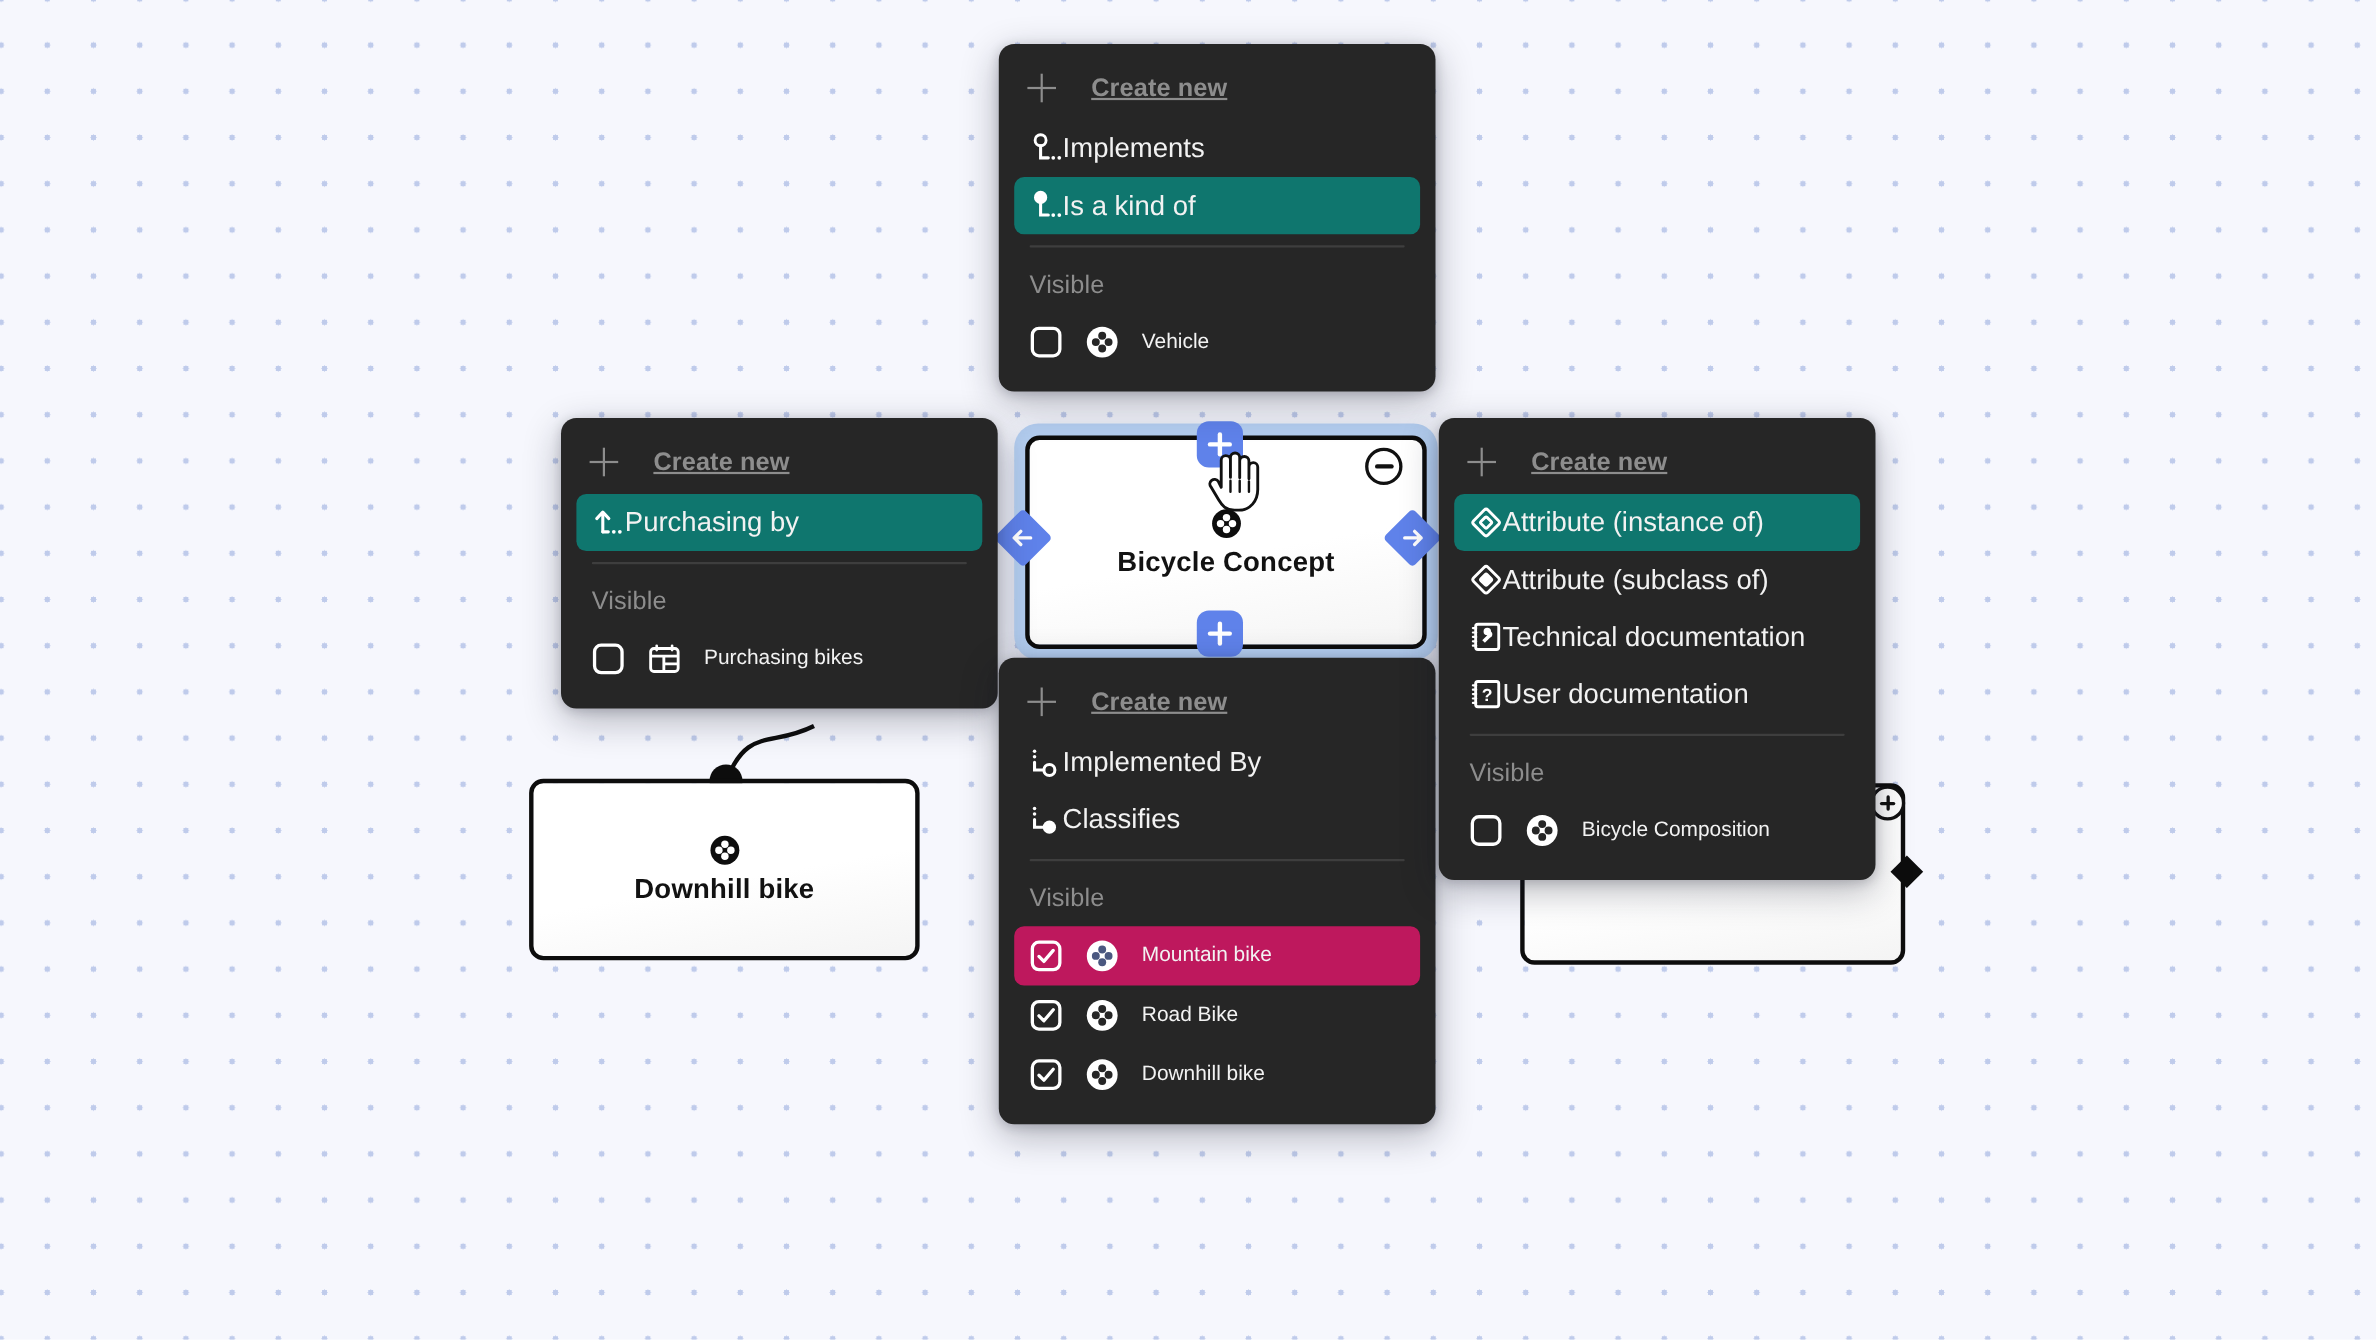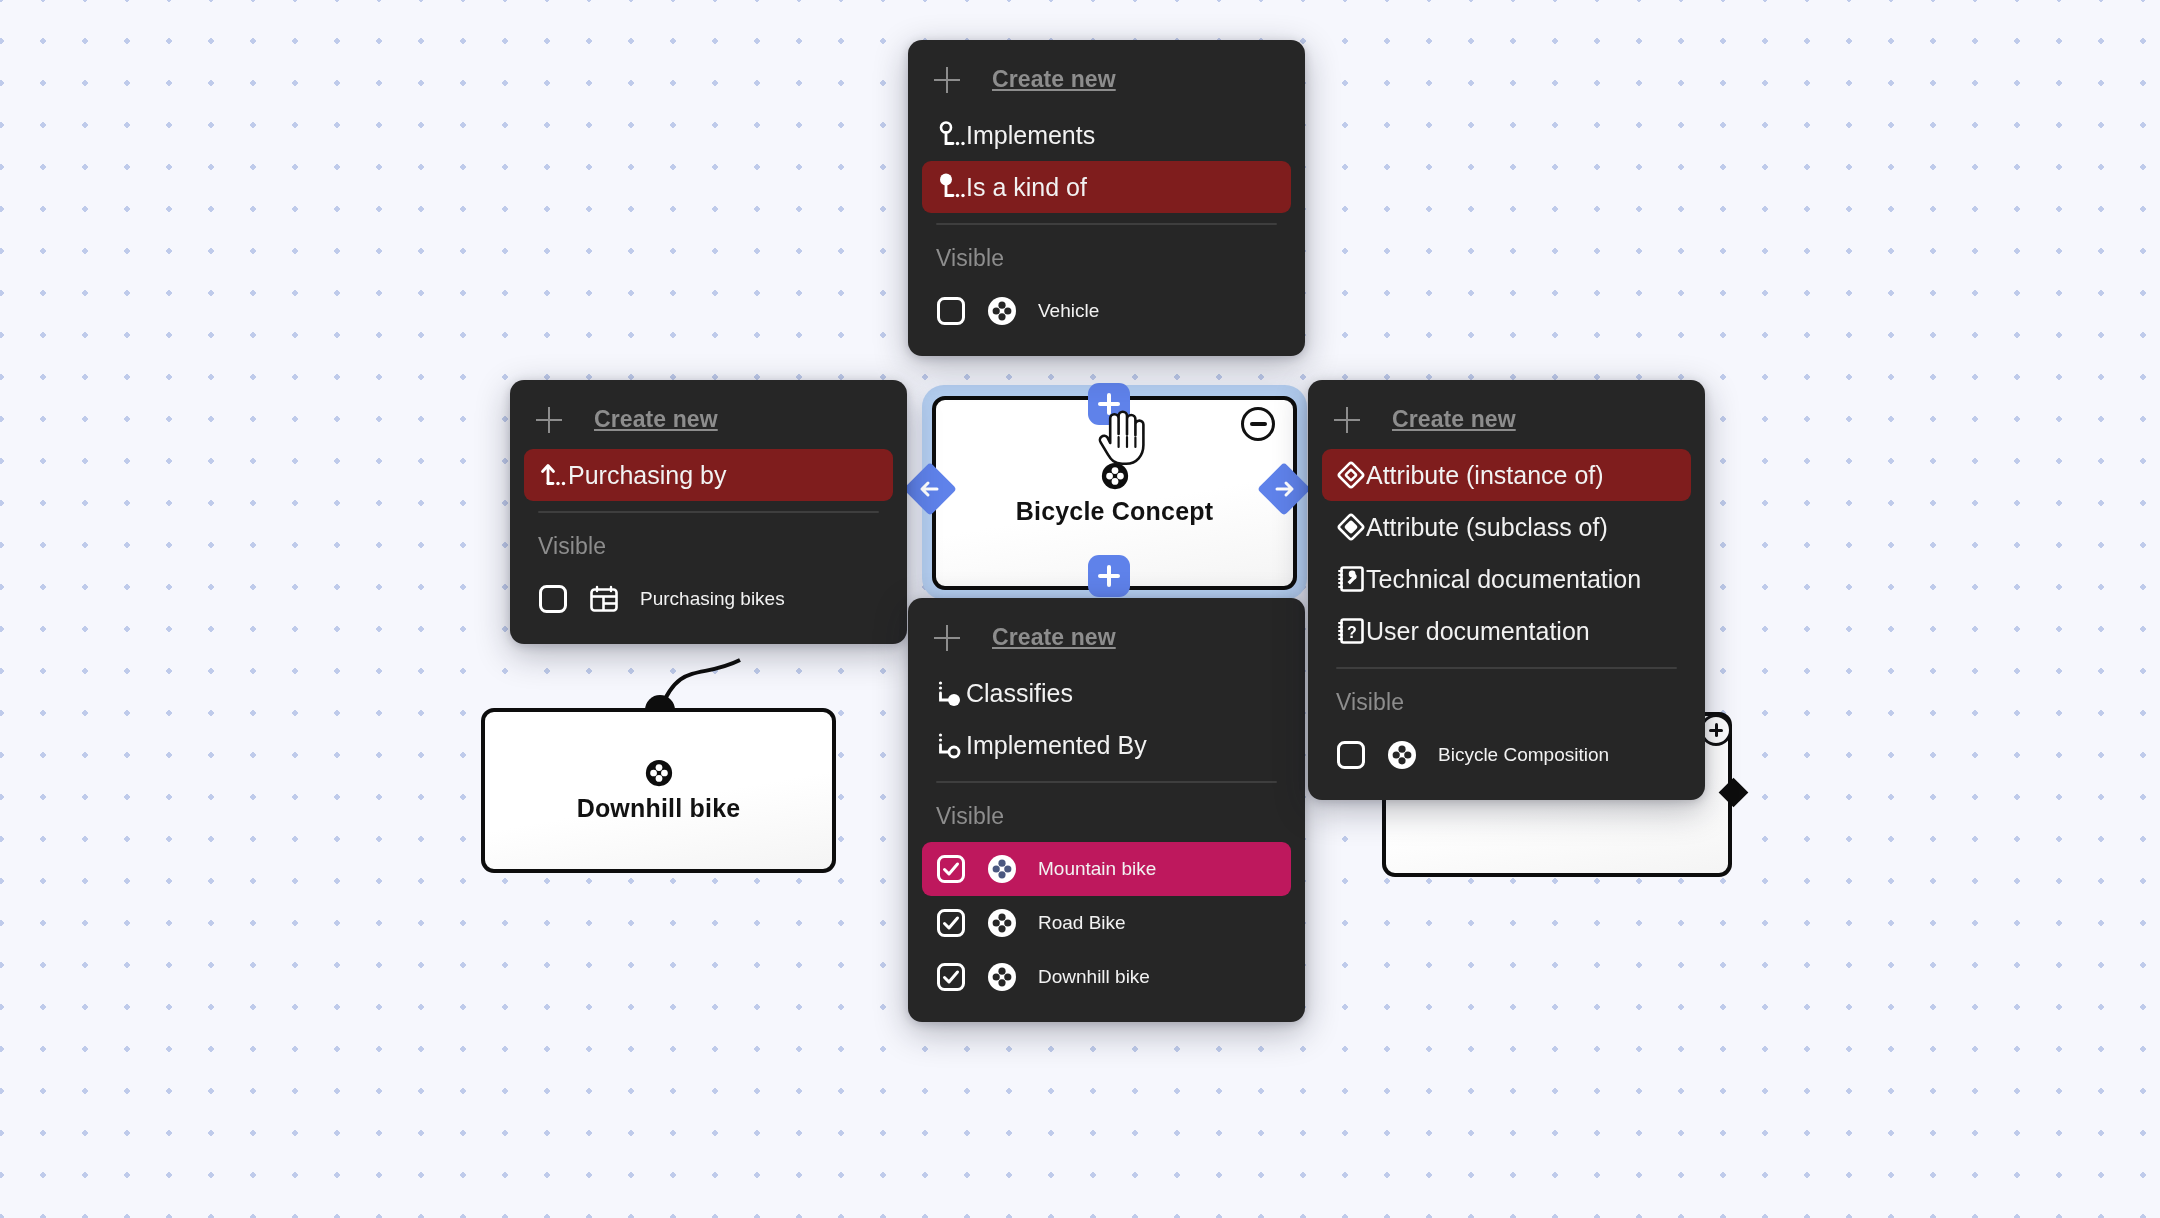--- a/index.html
+++ b/index.html
@@ -50,21 +50,21 @@
   .menu-item {
     display: flex; align-items: center;
     height: 52px;
     padding: 0 14px;
     border-radius: 9px;
     font-size: 25px;
     color: #f2f2f2;
     white-space: nowrap;
     cursor: pointer;
   }
-  .menu-item.selected { background: #7f1d1d; }
+  .menu-item.selected { background: #0f766e; }
   .menu-item .ico { flex: none; width: 30px; height: 30px; display: block; }
   .menu-item .lbl { line-height: 1; }
 
   .divider {
     height: 2px; background: #3e3e3e;
     margin: 10px 14px 6px 14px;
     border-radius: 2px;
   }
   .section-label {
     font-size: 23px; font-weight: normal; color: #8d8d8d;
@@ -308,33 +308,33 @@
     <div class="menu-header">
       <span class="plus-glyph"></span>
       <span>Create new</span>
     </div>
 
     <div class="menu-item">
       <svg class="ico" viewBox="0 0 30 30">
         <circle cx="4.5" cy="5" r="1.6" fill="#fff"></circle>
         <circle cx="4.5" cy="10" r="1.6" fill="#fff"></circle>
         <path d="M4.5 15 V22 H12" stroke="#fff" stroke-width="2.8" fill="none" stroke-linecap="round"></path>
-        <circle cx="18" cy="22" r="6" fill="#fff"></circle>
-      </svg>
-      <span class="lbl">Classifies</span>
+        <circle cx="18" cy="22" r="5" fill="none" stroke="#fff" stroke-width="2.8"></circle>
+      </svg>
+      <span class="lbl">Implemented By</span>
     </div>
 
     <div class="menu-item">
       <svg class="ico" viewBox="0 0 30 30">
         <circle cx="4.5" cy="5" r="1.6" fill="#fff"></circle>
         <circle cx="4.5" cy="10" r="1.6" fill="#fff"></circle>
         <path d="M4.5 15 V22 H12" stroke="#fff" stroke-width="2.8" fill="none" stroke-linecap="round"></path>
-        <circle cx="18" cy="22" r="5" fill="none" stroke="#fff" stroke-width="2.8"></circle>
-      </svg>
-      <span class="lbl">Implemented By</span>
+        <circle cx="18" cy="22" r="6" fill="#fff"></circle>
+      </svg>
+      <span class="lbl">Classifies</span>
     </div>
 
     <div class="divider"></div>
     <div class="section-label">Visible</div>
 
     <div class="check-item selected">
       <svg class="cbox" viewBox="0 0 30 30">
         <rect x="2.5" y="2.5" width="25" height="25" rx="6" fill="none" stroke="#fff" stroke-width="3"></rect>
         <path d="M8.5 15.5 L13 20 L21.5 10" stroke="#fff" stroke-width="3" fill="none" stroke-linecap="round" stroke-linejoin="round"></path>
       </svg>

